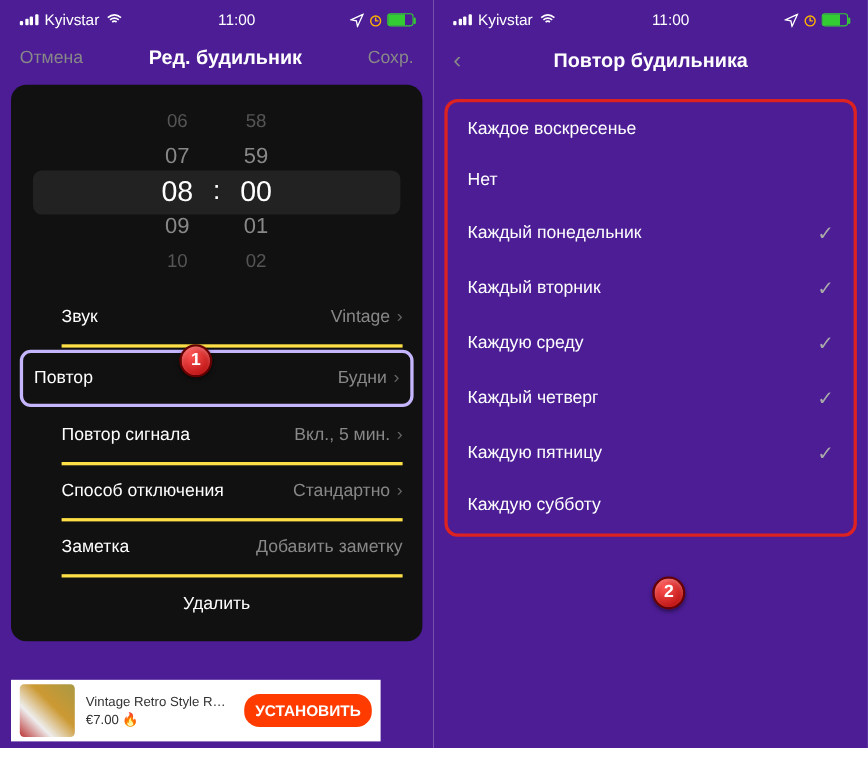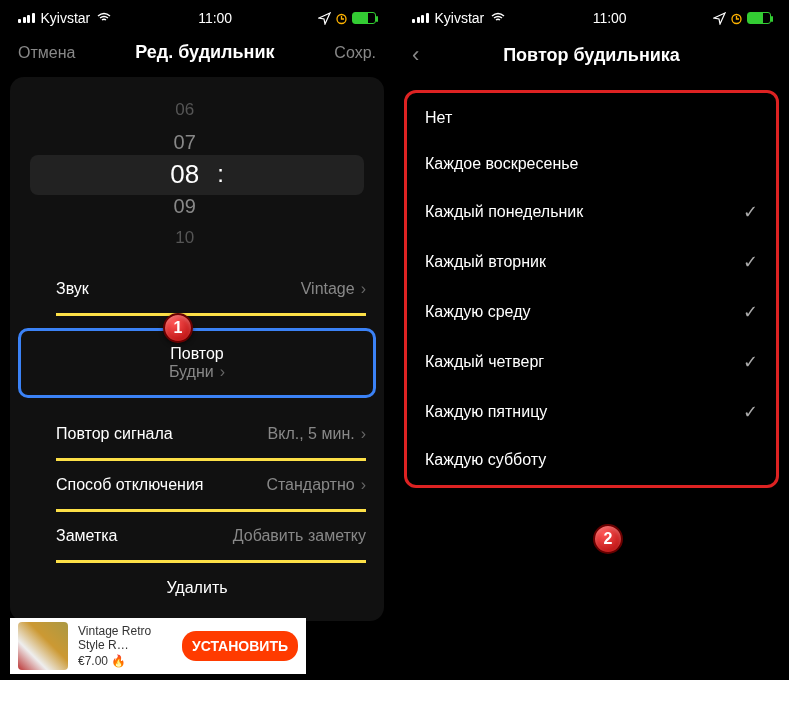--- a/index.html
+++ b/index.html
@@ -1,18 +1,18 @@
 <!DOCTYPE html>
 <html><head>
 <meta charset="utf-8">
 <style>
 * { margin: 0; padding: 0; box-sizing: border-box; font-family: -apple-system, BlinkMacSystemFont, "Segoe UI", sans-serif; }
 body { background: #fff; width: 789px; height: 703px; position: relative; }
 .screens { display: flex; gap: 0; }
-.screen { width: 394px; height: 680px; background: #000000; position: relative; overflow: hidden; }
+.screen { width: 394px; height: 680px; background: #4c1d95; position: relative; overflow: hidden; }
 .screen + .screen { width: 395px; }
 
 .status-bar { display: flex; justify-content: space-between; align-items: center; padding: 10px 18px 8px; color: #fff; font-size: 14px; font-weight: 500; }
 .status-left { display: flex; align-items: center; gap: 6px; }
 .status-right { display: flex; align-items: center; gap: 4px; }
 .signal-bars { display: flex; align-items: flex-end; gap: 1.5px; }
 .signal-bars span { width: 3px; background: #fff; border-radius: 1px; }
 .signal-bars span:nth-child(1){height:4px} .signal-bars span:nth-child(2){height:6px} .signal-bars span:nth-child(3){height:8px} .signal-bars span:nth-child(4){height:10px}
 
 .nav-bar { display: flex; justify-content: space-between; align-items: center; padding: 8px 18px 14px; color: #fff; }
@@ -28,29 +28,29 @@
 .picker-val.sel { color: #fff; font-size: 26px; font-weight: 500; }
 .picker-sel-bg { position: absolute; left: 20px; right: 20px; height: 40px; background: #222; border-radius: 8px; top: 78px; z-index: 0; }
 .time-picker > * { z-index: 1; }
 .colon { color: #fff; font-size: 24px; align-self: center; margin-top: 4px; position: relative; top: -2px; }
 
 .settings { padding: 4px 18px 0; }
 .row { display: flex; justify-content: space-between; align-items: center; padding: 15px 0; border-bottom: 3px solid #fde047; color: #fff; font-size: 16px; margin-left: 28px; }
 .row:last-child { border-bottom: none; }
 .row-val { color: #888; display: flex; align-items: center; gap: 6px; }
 .chevron { color: #666; font-size: 16px; }
-.row.hl { border: 3px solid #3b82f6; border-radius: 10px; margin: 12px -10px; padding: 14px 10px; flex-direction: column; }
+.row.hl { border: 3px solid #c4b5fd; border-radius: 10px; margin: 2px -10px; padding: 14px 10px; }
 
 .badge { position: absolute; width: 30px; height: 30px; border-radius: 50%; background: radial-gradient(circle at 35% 30%, #f55, #a00); border: 2px solid #600; color: #fff; display: flex; align-items: center; justify-content: center; font-weight: 700; font-size: 16px; box-shadow: inset 0 2px 4px rgba(255,255,255,.3), 0 2px 4px rgba(0,0,0,.5); z-index: 10; }
 .badge1 { left: 163px; top: 313px; }
 .badge2 { left: 593px; top: 524px; }
 
 .delete-btn { text-align: center; color: #fff; padding: 16px 0 8px; font-size: 16px; }
 
-.ad-bar { position: absolute; left: 10px; bottom: 6px; width: 296px; height: 56px; background: #fff; display: flex; align-items: center; padding: 4px 8px; gap: 10px; }
+.ad-bar { position: absolute; left: 10px; bottom: 6px; width: 336px; height: 56px; background: #fff; display: flex; align-items: center; padding: 4px 8px; gap: 10px; }
 .ad-thumb { width: 50px; height: 48px; background: linear-gradient(45deg,#b33,#eee 30%,#c93 60%,#a94); border-radius: 4px; }
 .ad-text { flex: 1; display: flex; flex-direction: column; gap: 2px; }
 .ad-title { font-size: 12px; color: #333; }
 .ad-price { font-size: 12px; color: #333; }
 .ad-btn { background: #ff3b00; color: #fff; font-size: 14px; font-weight: 700; padding: 7px 10px; border-radius: 14px; }
 
 .repeat-box { margin: 8px 10px 0; border: 3px solid #d22; border-radius: 12px; padding: 2px 8px; }
 .r-row { display: flex; justify-content: space-between; align-items: center; padding: 14px 10px; color: #fff; font-size: 16px; }
 .check { color: #aaa; font-size: 18px; }
 .battery { width: 24px; height: 12px; border: 1px solid #3c3; border-radius: 3px; position: relative; background: linear-gradient(90deg, #3c3 70%, transparent 70%); }
@@ -98,20 +98,27 @@
       <div class="picker-sel-bg"></div>
       <div class="time-picker">
         <div class="picker-col">
           <div class="picker-val">06</div>
           <div class="picker-val near">07</div>
           <div class="picker-val sel">08</div>
           <div class="picker-val near">09</div>
           <div class="picker-val">10</div>
         </div>
         <div class="colon">:</div>
+        <div class="picker-col">
+          <div class="picker-val">58</div>
+          <div class="picker-val near">59</div>
+          <div class="picker-val sel">00</div>
+          <div class="picker-val near">01</div>
+          <div class="picker-val">02</div>
+        </div>
       </div>
 
       <div class="settings">
         <div class="row">
           <span>Звук</span>
           <span class="row-val">
               <span>Vintage</span>
               <span class="chevron">›</span>
             </span>
         </div>
@@ -184,24 +191,24 @@
     </div>
 
     <div class="nav-bar">
       <span class="nav-back">‹</span>
       <span class="nav-title">Повтор будильника</span>
       <span style="width:30px"></span>
     </div>
 
     <div class="repeat-box">
       <div class="r-row">
+        <span>Каждое воскресенье</span>
+      </div>
+      <div class="r-row">
         <span>Нет</span>
-      </div>
-      <div class="r-row">
-        <span>Каждое воскресенье</span>
       </div>
       <div class="r-row">
         <span>Каждый понедельник</span>
         <span class="check">✓</span>
       </div>
       <div class="r-row">
         <span>Каждый вторник</span>
         <span class="check">✓</span>
       </div>
       <div class="r-row">

